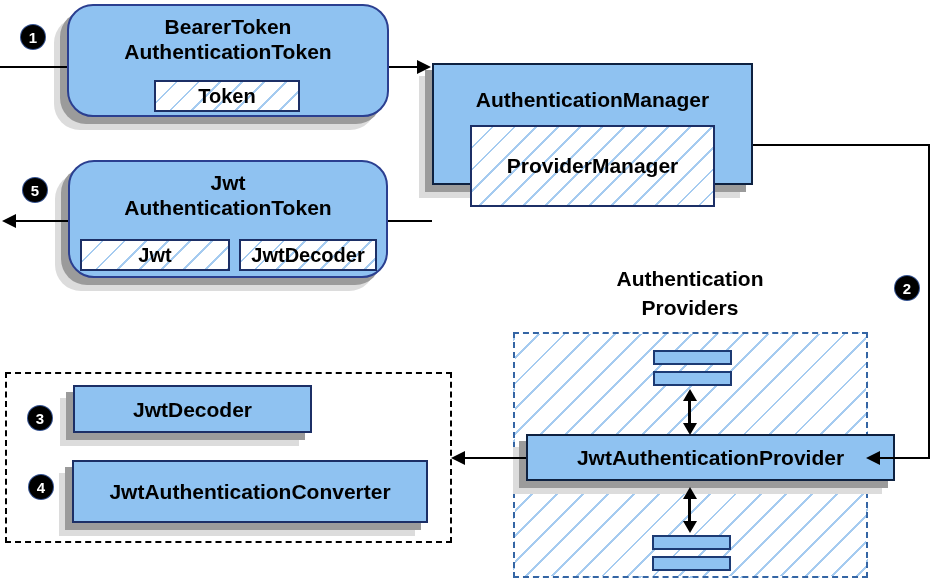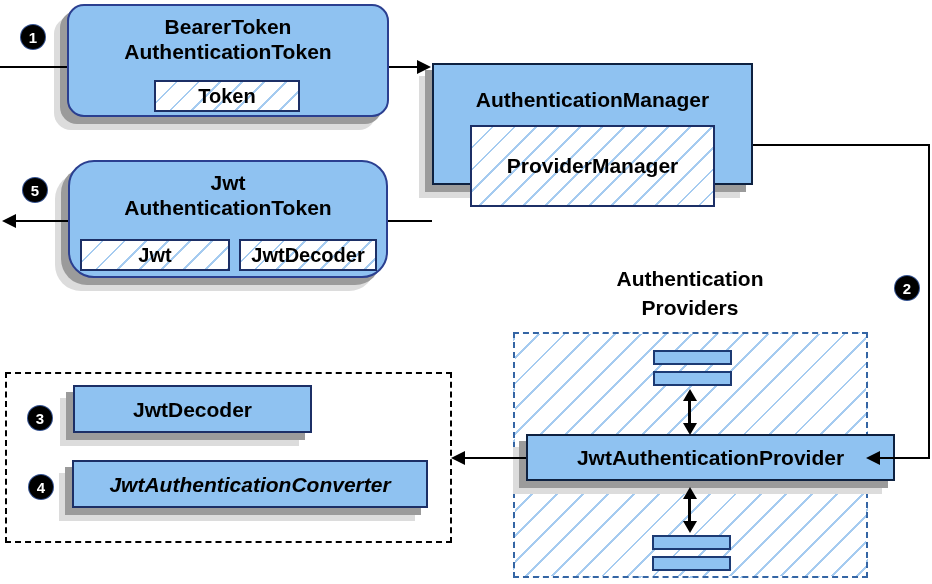--- a/index.html
+++ b/index.html
@@ -43,21 +43,21 @@
 
   <div class="providers-box hatch-wide" style="left:513px;top:332px;width:355px;height:246px;"></div>
 
   <div class="group-label" style="left:590px;top:264px;width:200px;">
     <div>Authentication</div>
     <div>Providers</div>
   </div>
 
   <div class="black-dashed" style="left:5px;top:372px;width:447px;height:171px;"></div>
 
-  <div class="node rounded shadow" style="left:67px;top:4px;width:322px;height:113px;border-radius:17px;">
+  <div class="node rounded shadow" style="left:67px;top:4px;width:322px;height:113px;">
     <div class="node-title" style="margin-top:8px;">BearerToken</div>
     <div class="node-title">AuthenticationToken</div>
     <div class="chip hatch" style="left:85px;top:74px;width:146px;height:32px;">Token</div>
   </div>
 
   <div class="node shadow" style="left:432px;top:63px;width:321px;height:122px;">
     <div class="node-title" style="margin-top:22px;">AuthenticationManager</div>
     <div class="chip hatch" style="left:36px;top:60px;width:245px;height:82px;font-size:21px;">ProviderManager</div>
   </div>
 
@@ -74,21 +74,21 @@
   <div class="mini" style="left:652px;top:556px;"></div>
 
   <div class="node shadow" style="left:526px;top:434px;width:369px;height:47px;display:flex;align-items:center;justify-content:center;">
     <div class="node-title">JwtAuthenticationProvider</div>
   </div>
 
   <div class="node shadow" style="left:73px;top:385px;width:239px;height:48px;display:flex;align-items:center;justify-content:center;border-color:#1c2f66;">
     <div class="node-title">JwtDecoder</div>
   </div>
 
-  <div class="node shadow" style="left:72px;top:460px;width:356px;height:48px;display:flex;align-items:center;justify-content:center;border-color:#1c2f66;font-style:italic;">
+  <div class="node shadow" style="left:72px;top:460px;width:356px;height:63px;display:flex;align-items:center;justify-content:center;border-color:#1c2f66;">
     <div class="node-title">JwtAuthenticationConverter</div>
   </div>
 
   <div class="hline" style="left:0;top:66px;width:67px;"></div>
 
   <div class="hline" style="left:389px;top:66px;width:29px;"></div>
   <div class="ah ah-right" style="left:417px;top:60px;"></div>
 
   <div class="hline" style="left:388px;top:220px;width:44px;"></div>
 

